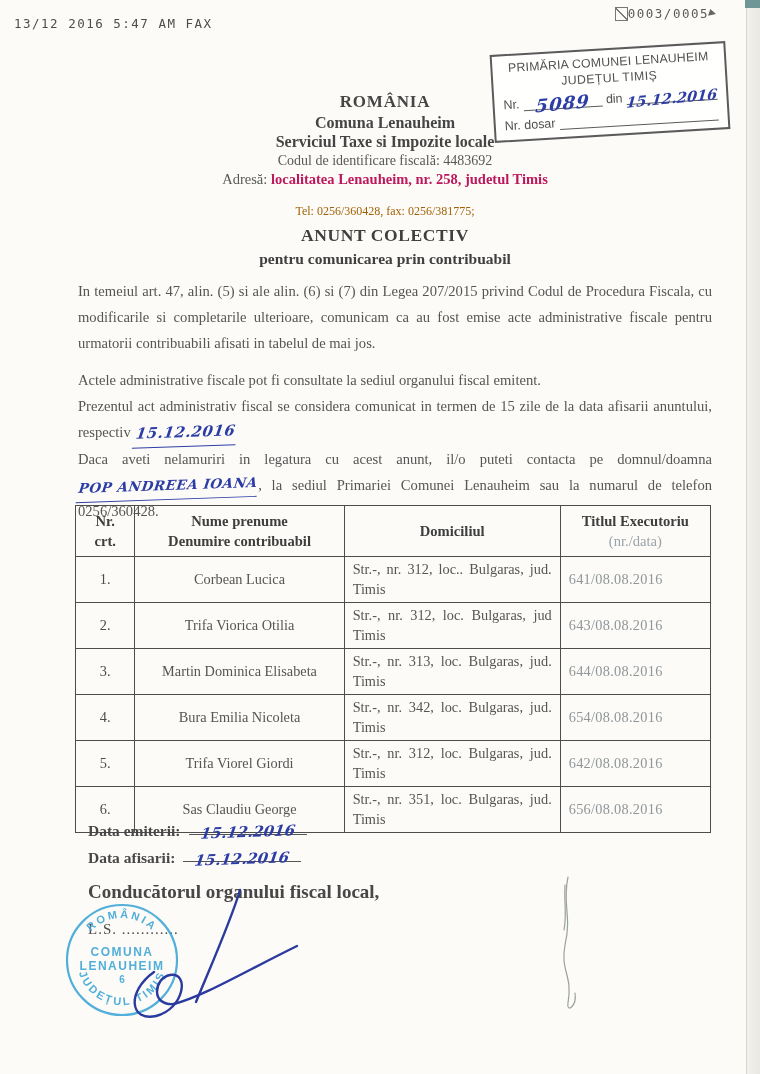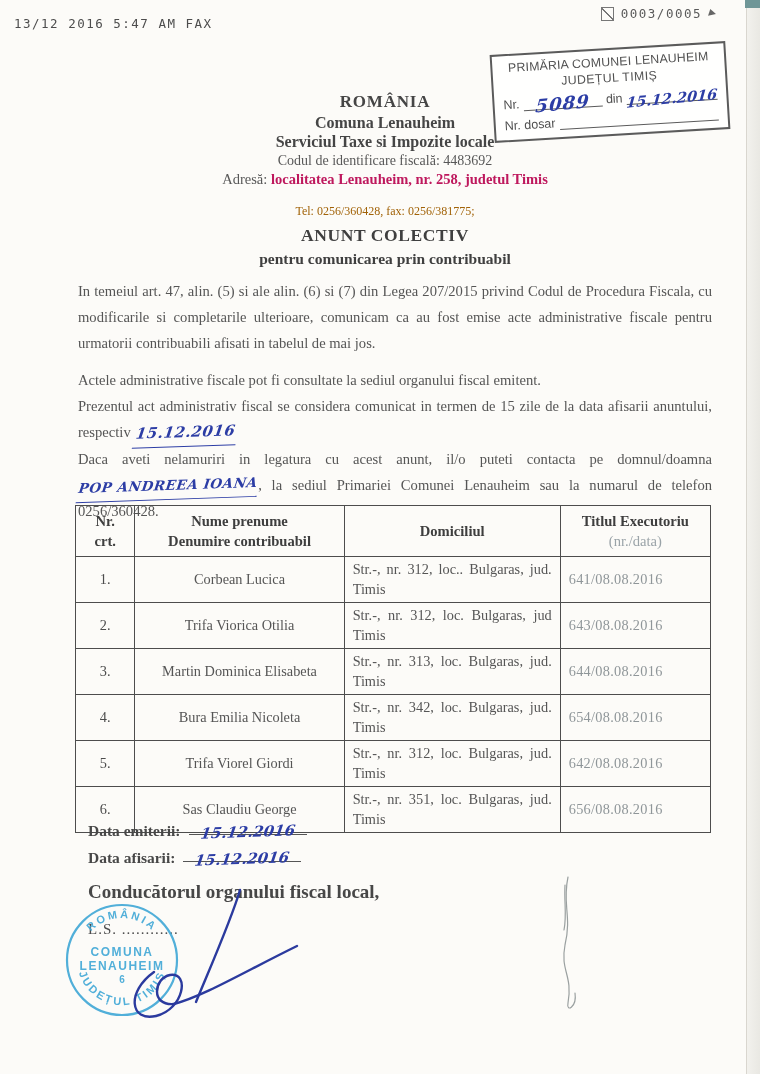--- a/index.html
+++ b/index.html
@@ -9,21 +9,21 @@
     font-family:"Liberation Serif",serif;color:#4a4a4a;
   }
   
   .edge-band{position:absolute;top:0;right:0;width:13px;height:100%;
     background:linear-gradient(to right,#f2f1ed,#e9e8e3);border-left:1px solid #d9d6cf;}
   .corner-chip{position:absolute;top:0;right:0;width:15px;height:8px;background:#6f9697;}
 
   
   .fax-header{position:absolute;top:8px;left:14px;
     font-family:"DejaVu Sans Mono",monospace;font-size:12.5px;letter-spacing:1.5px;color:#4d4d4d;margin-top:8px;}
-  .page-indicator{position:absolute;top:6px;right:44px;display:flex;align-items:center;gap:7px;
+  .page-indicator{position:absolute;top:6px;right:44px;display:flex;align-items:center;
     font-family:"DejaVu Sans Mono",monospace;font-size:12.5px;letter-spacing:1.5px;color:#5a5a5a;}
   .page-icon{display:inline-block;width:11px;height:12px;border:1px solid #777;
     background:linear-gradient(45deg,transparent 44%,#777 44%,#777 56%,transparent 56%);}
   .cursor-mark{display:inline-block;width:0;height:0;border-left:7px solid #666;
     border-top:3px solid transparent;border-bottom:4px solid transparent;transform:rotate(18deg);}
 
   
   .reg-box{position:absolute;top:48px;left:492px;width:214px;
     transform:rotate(-3.4deg);border:2px solid #5b5b5b;background:rgba(255,255,255,.82);
     padding:5px 9px 7px;font-family:"Liberation Sans",sans-serif;color:#515151;z-index:5;}

